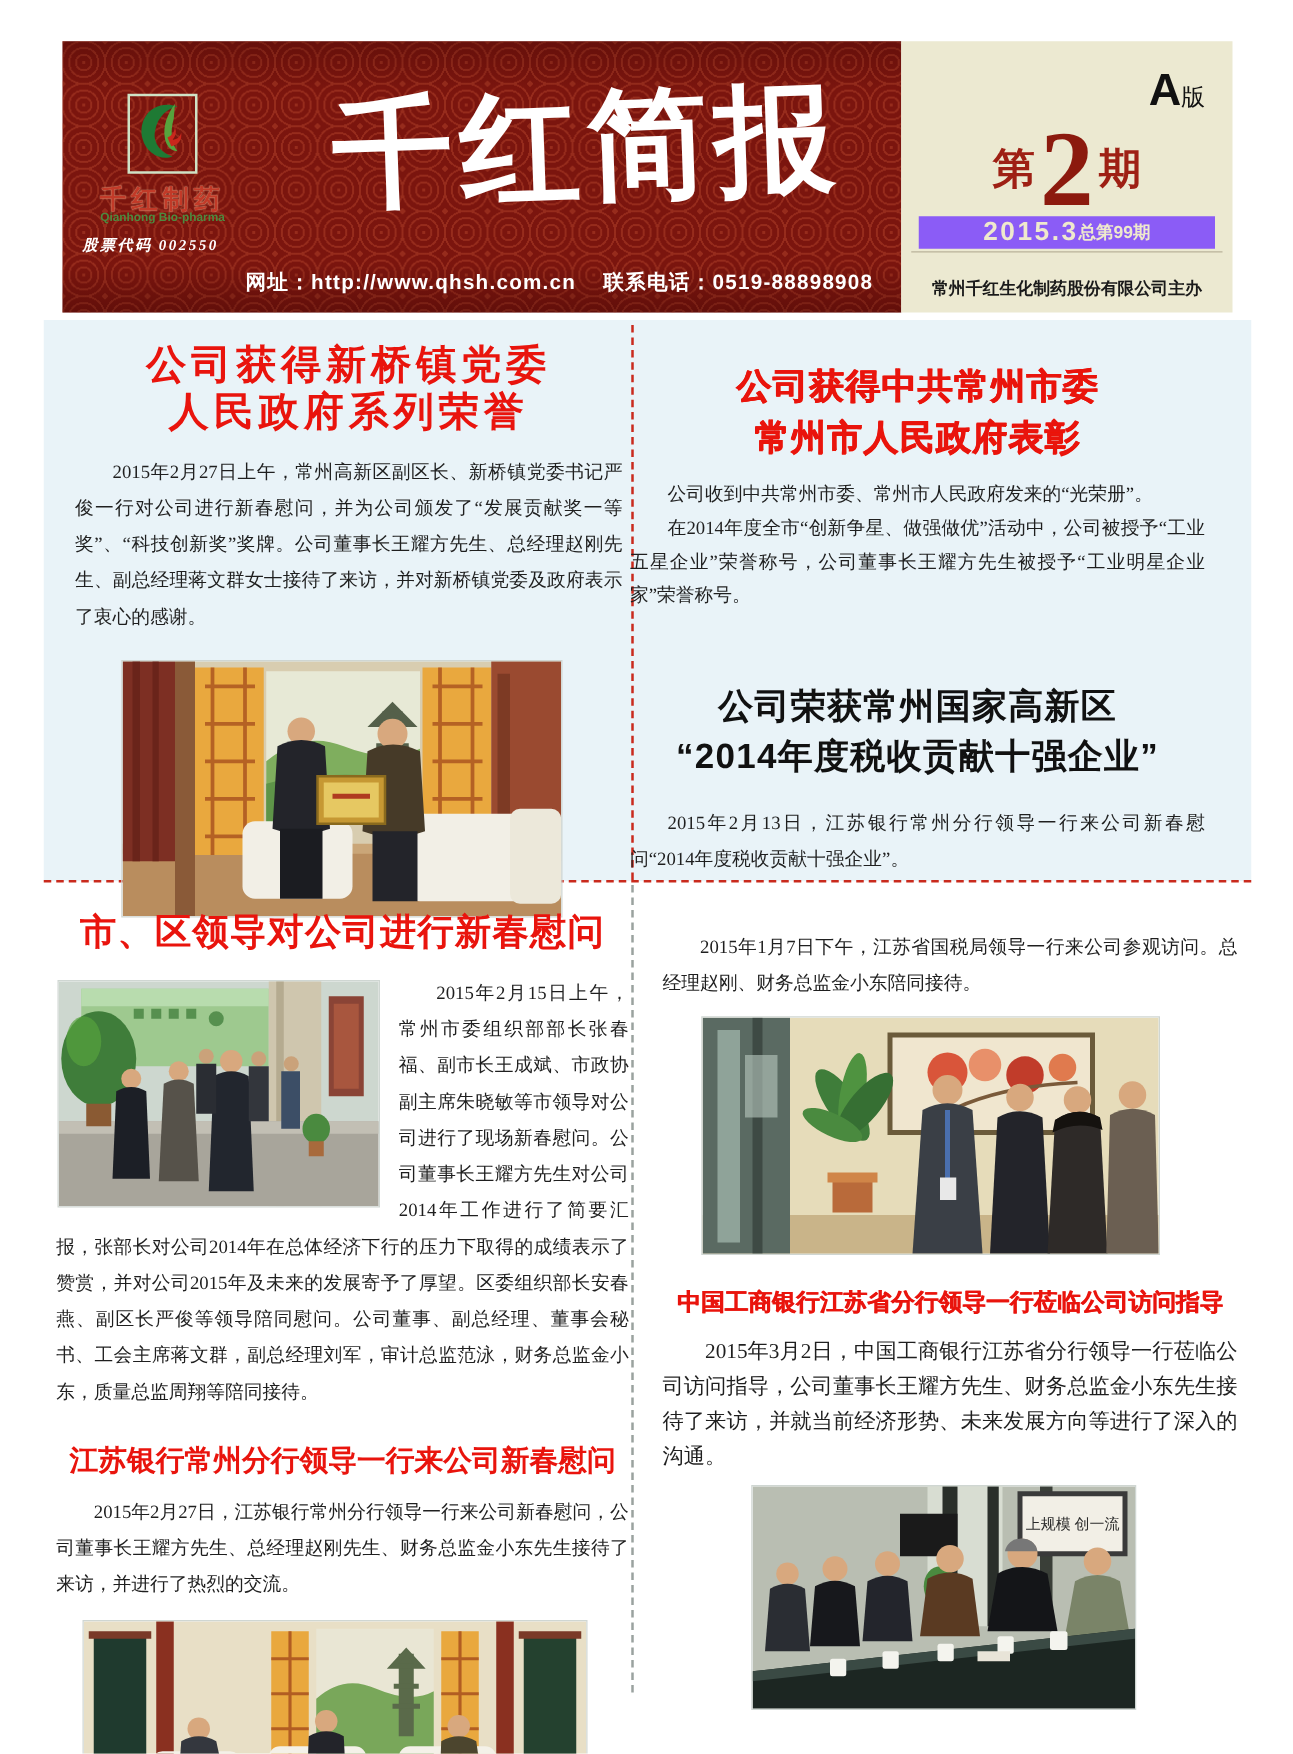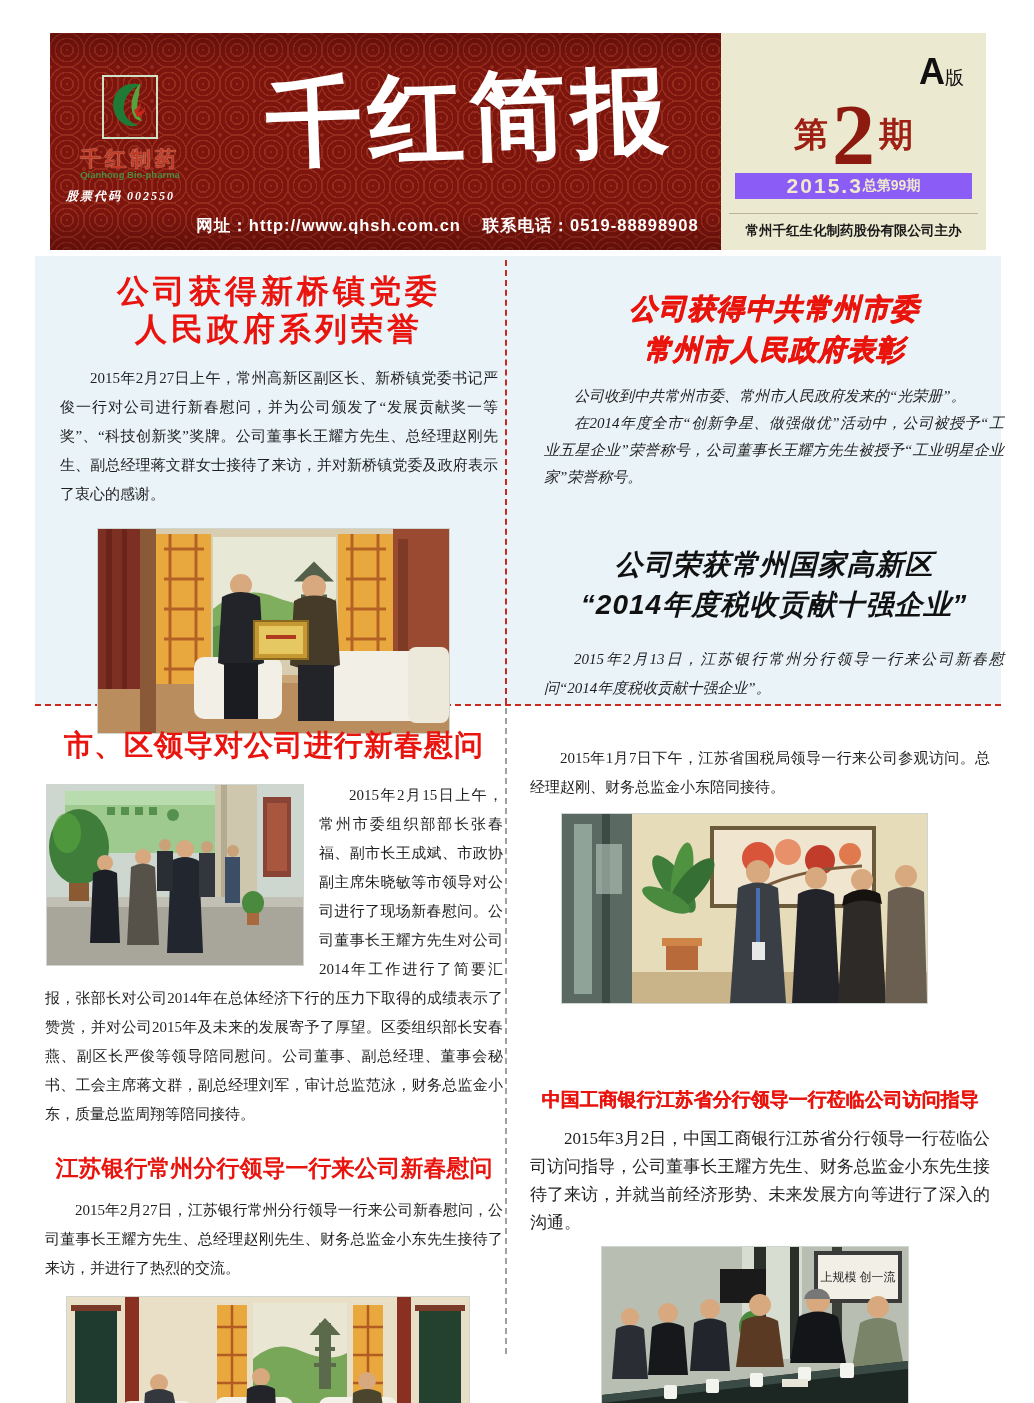--- a/index.html
+++ b/index.html
@@ -33,61 +33,61 @@
   .issue-line{position:absolute;top:62px;left:0;right:0;display:flex;align-items:center;
       justify-content:center;color:#9e2014;font-weight:bold;}
   .issue-prefix,.issue-suffix{font-size:34px;}
   .issue-number{font-size:86px;line-height:80px;color:#8c1a0e;font-weight:bold;margin:0 4px;}
   .issue-box{position:absolute;top:140px;left:14px;right:14px;height:26px;background:#8b5cf6;
       color:#efe9cd;display:flex;align-items:center;justify-content:center;
       font-family:"Liberation Sans",sans-serif;}
   .issue-date{font-size:21px;font-weight:bold;letter-spacing:2px;}
   .issue-total{font-size:14px;font-weight:bold;}
   .publisher{position:absolute;bottom:10px;left:8px;right:8px;text-align:center;font-size:13.5px;
-      font-weight:bold;color:#1a1a1a;border-top:1px solid #b9b39a;padding-top:8px;
+      font-weight:bold;color:#1a1a1a;border-top:1px solid #b9b39a;padding-top:20px;
       font-family:"Liberation Sans",sans-serif;}
 
   
   .top-section{position:absolute;left:35px;top:256px;width:966px;height:449px;background:#e9f3f8;}
   .divider-v-red{position:absolute;left:505px;top:260px;height:444px;width:0;border-left:2px dashed #c92a1d;}
   .divider-h-red{position:absolute;left:35px;top:704px;width:966px;height:0;border-top:2px dashed #c92a1d;}
   .divider-v-grey{position:absolute;left:505px;top:708px;height:646px;width:0;border-left:2px dashed #9aa29f;}
 
   
   .article-title{font-family:"Liberation Sans",sans-serif;font-weight:bold;text-align:center;color:#e9140d;}
   .t-line{display:block;}
   .body-text{font-size:15px;line-height:29px;text-align:justify;color:#1f1f1f;}
   .body-text p{margin:0;text-indent:2em;}
 
   .col-a1{position:absolute;left:60px;top:272px;width:438px;}
   .a1-title{font-size:32px;line-height:38px;letter-spacing:4px;}
   .a1-body{margin-top:16px;}
   .photo1{display:block;margin:20px auto 0 38px;}
 
-  .col-a2{position:absolute;left:544px;top:288px;width:460px;font-style:italic;}
+  .col-a2{position:absolute;left:504px;top:288px;width:460px;}
   .a2-title{font-size:28px;line-height:41px;letter-spacing:1px;
       text-shadow:.7px 0 0 #ec1407,0 .7px 0 #ec1407;}
   .a2-body{margin-top:13px;line-height:27px;}
   .a3-title{margin-top:54px;color:#111;font-size:28px;line-height:40px;letter-spacing:1px;
       font-family:"Liberation Sans",sans-serif;font-weight:bold;text-align:center;}
   .a3-body{margin-top:20px;}
 
   .col-a4{position:absolute;left:45px;top:726px;width:458px;}
   .a4-title{font-size:29px;letter-spacing:1px;}
   .a4-flow{margin-top:15px;}
   .photo2{float:left;margin:4px 16px 6px 2px;}
   .a5-title{clear:both;padding-top:24px;font-size:23px;}
   .a5-body{margin-top:12px;}
   .photo4{display:block;margin:14px auto 0 22px;}
 
   .col-a6{position:absolute;left:530px;top:732px;width:460px;}
   .a6-title{font-size:25px;}
   .a6-body{margin-top:12px;}
   .photo3{display:block;margin:12px 0 0 32px;}
-  .a7-title{margin-top:84px;font-size:19px;text-shadow:.6px 0 0 #e9140d;}
+  .a7-title{margin-top:26px;font-size:19px;text-shadow:.6px 0 0 #e9140d;}
   .a7-body{margin-top:12px;font-size:17px;line-height:28px;}
   .photo5{display:block;margin:10px 0 0 72px;}
 
   .photo-frame{outline:1px solid #cfd6d2;}
 </style>
 </head>
 <body>
 
 <div class="page">
 

